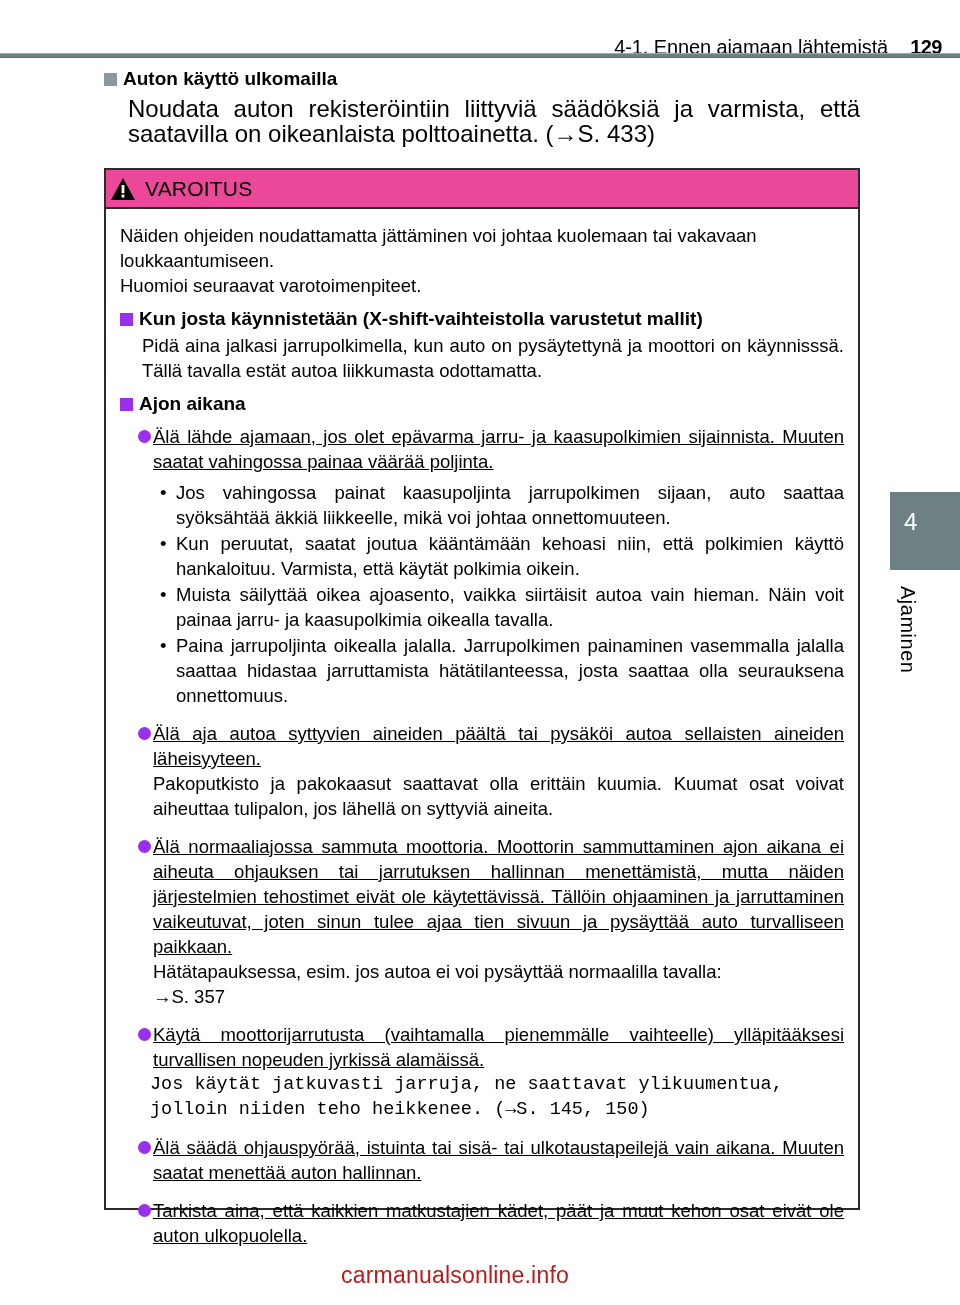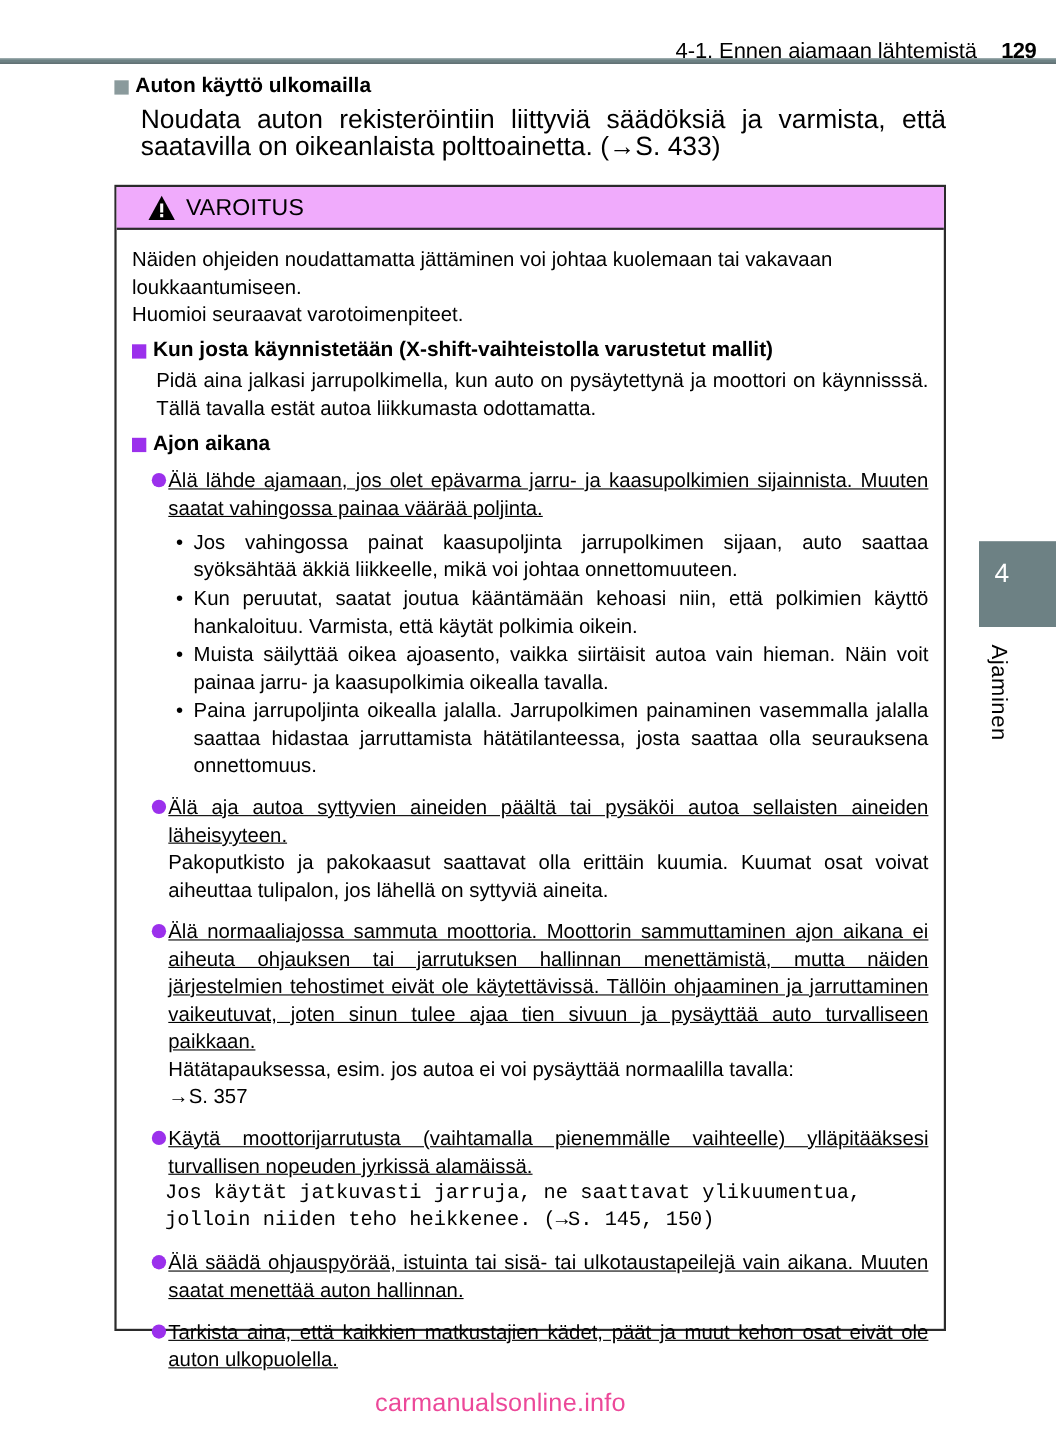--- a/index.html
+++ b/index.html
@@ -93,25 +93,25 @@
     top: 168px;
     left: 104px;
     width: 756px;
     height: 1042px;
     border: 2px solid #2b2b2b;
     box-sizing: border-box;
     background: #ffffff;
   }
   .warn-head {
     height: 39px;
-    background: #f0abfc;
+    background: #ec4899;
     border-bottom: 2px solid #2b2b2b;
     display: flex;
     align-items: center;
-    padding-left: 28px;
+    padding-left: 4px;
     box-sizing: border-box;
   }
   .warn-icon { flex: 0 0 auto; line-height: 0; }
   .warn-label {
     font-size: 21px;
     margin-left: 9px;
     letter-spacing: 0.2px;
   }
   .warn-body {
     padding: 14px 14px 10px 14px;
@@ -216,21 +216,21 @@
 
   
   .watermark {
     position: absolute;
     left: 0;
     right: 0;
     bottom: 16px;
     text-align: center;
     padding-right: 50px;
     font-size: 23px;
-    color: #ec4899;
+    color: #b91c1c;
     letter-spacing: 0.2px;
   }
 </style>
 </head>
 <body>
 
 <div class="page-header">
   <span class="header-title">4-1. Ennen ajamaan lähtemistä</span>
   <span class="page-number">129</span>
 </div>

